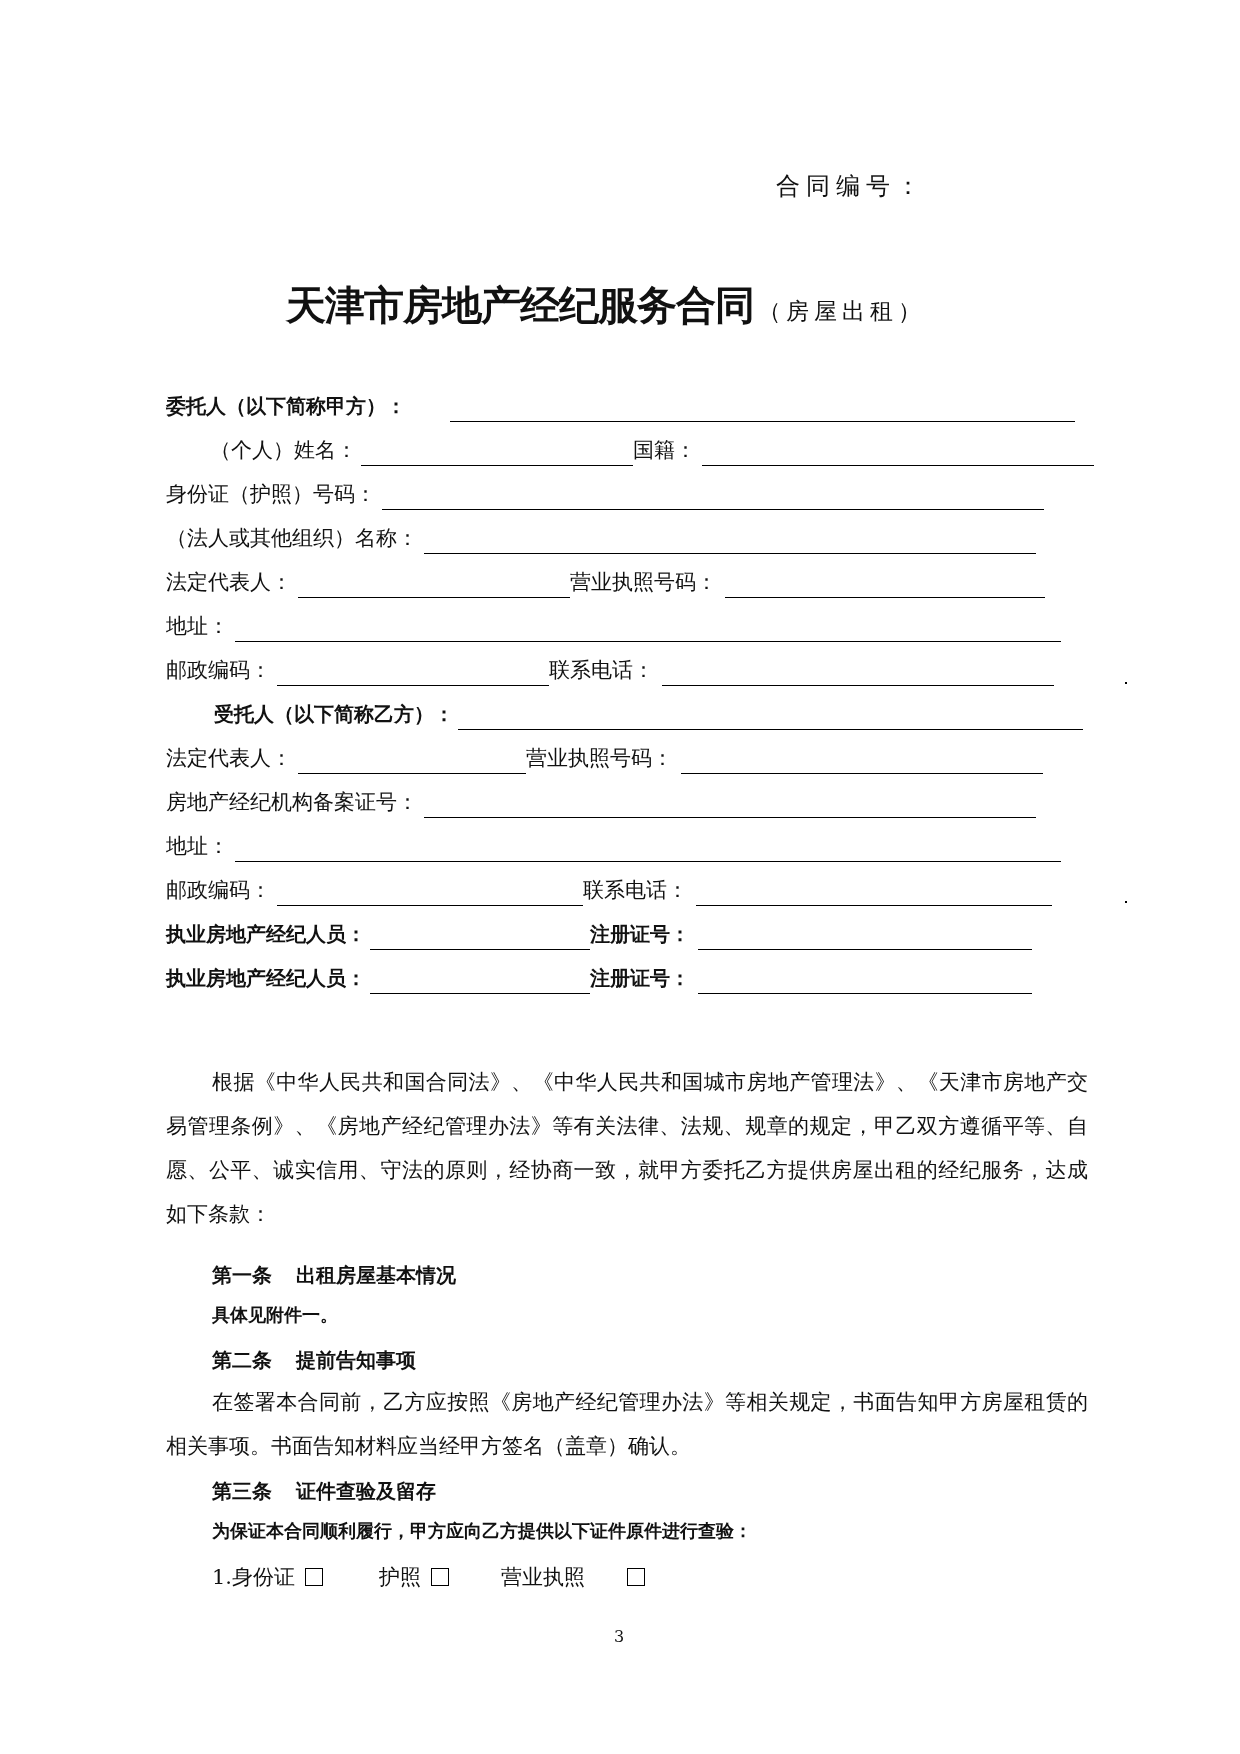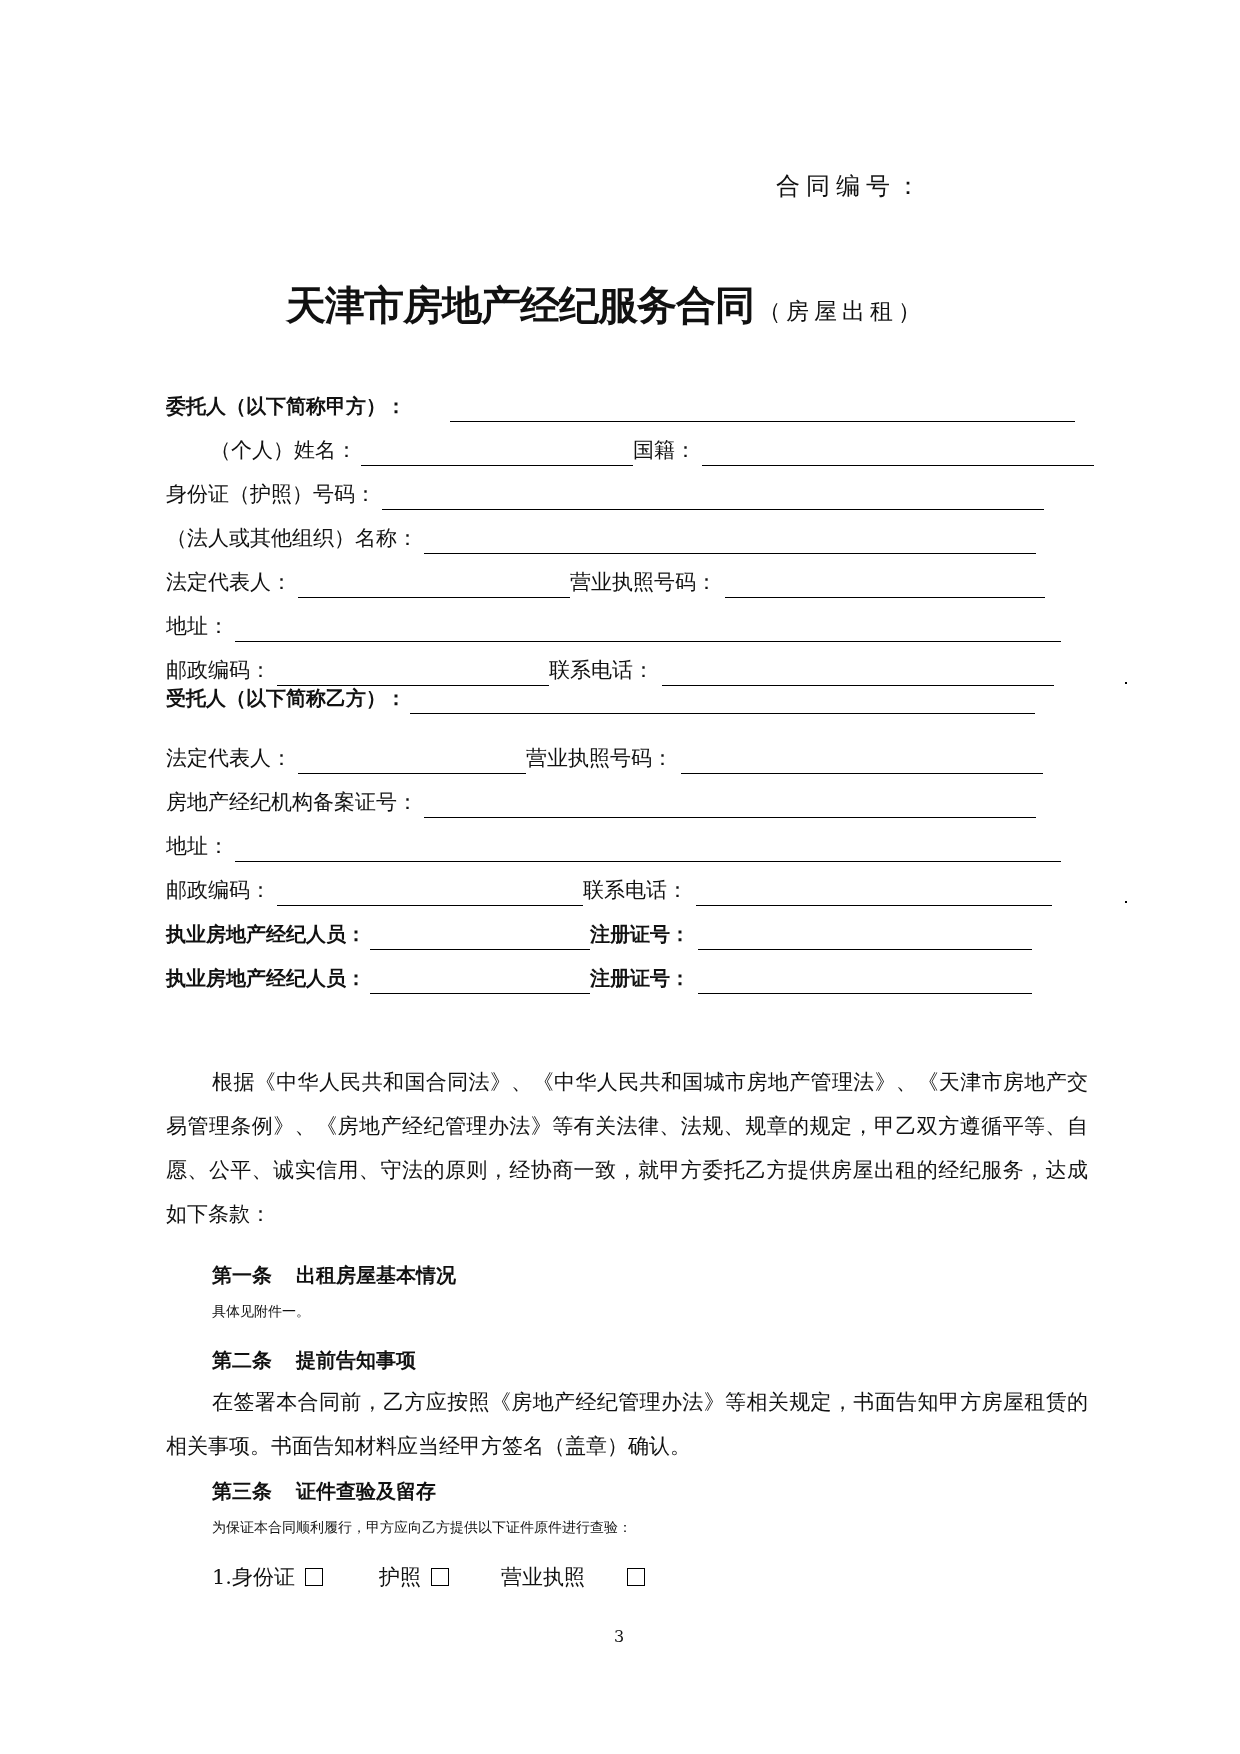--- a/index.html
+++ b/index.html
@@ -16,21 +16,21 @@
   .row { position: absolute; left: 166px; height: 30px; display: flex; align-items: flex-end; font-size: 21px; white-space: nowrap; }
   .row .lbl { padding-bottom: 2px; }
   .row .lbl.bold { font-family: "DejaVu Sans", sans-serif; font-weight: bold; font-size: 20px; }
   .line { height: 0; border-bottom: 1.6px solid #000; margin-bottom: 0px; }
   .field { display: inline-block; }
 
   .para { position: absolute; left: 166px; width: 922px; font-size: 21px; line-height: 44px; text-align: justify; }
   .indent { text-indent: 46px; }
   .heading { position: absolute; left: 212px; font-family: "DejaVu Sans", sans-serif; font-weight: bold; font-size: 20px; white-space: nowrap; }
   .heading .gap { display: inline-block; width: 24px; }
-  .line-text { position: absolute; font-size: 14px; white-space: nowrap; }
+  .line-text { position: absolute; font-size: 18px; white-space: nowrap; font-weight: bold; }
 
   .checks { position: absolute; left: 212px; top: 1563px; font-size: 21px; white-space: nowrap; display: flex; align-items: center; }
   .checkbox { display: inline-block; width: 16px; height: 16px; border: 1.4px solid #000; margin-left: 10px; vertical-align: middle; }
   .check-item { display: inline-flex; align-items: center; }
 
   .page-num { position: absolute; left: 614px; top: 1627px; font-size: 16px; }
   .dot { position: absolute; width: 2px; height: 2px; background: #000; }
 </style>
 </head>
 <body>
@@ -77,21 +77,21 @@
     <span class="line field" style="width:826px; margin-left:6px;"></span>
   </div>
 
   <div class="row" style="top:656px;">
     <span class="lbl">邮政编码：</span>
     <span class="line field" style="width:272px; margin-left:6px;"></span>
     <span class="lbl">联系电话：</span>
     <span class="line field" style="width:392px; margin-left:8px;"></span>
   </div>
 
-  <div class="row" style="top:684px;">
+  <div class="row" style="top:700px;margin-left:48px;">
     <span class="lbl bold">受托人（以下简称乙方）：</span>
     <span class="line field" style="width:625px; margin-left:4px;"></span>
   </div>
 
   <div class="row" style="top:744px;">
     <span class="lbl">法定代表人：</span>
     <span class="line field" style="width:228px; margin-left:6px;"></span>
     <span class="lbl">营业执照号码：</span>
     <span class="line field" style="width:362px; margin-left:8px;"></span>
   </div>

